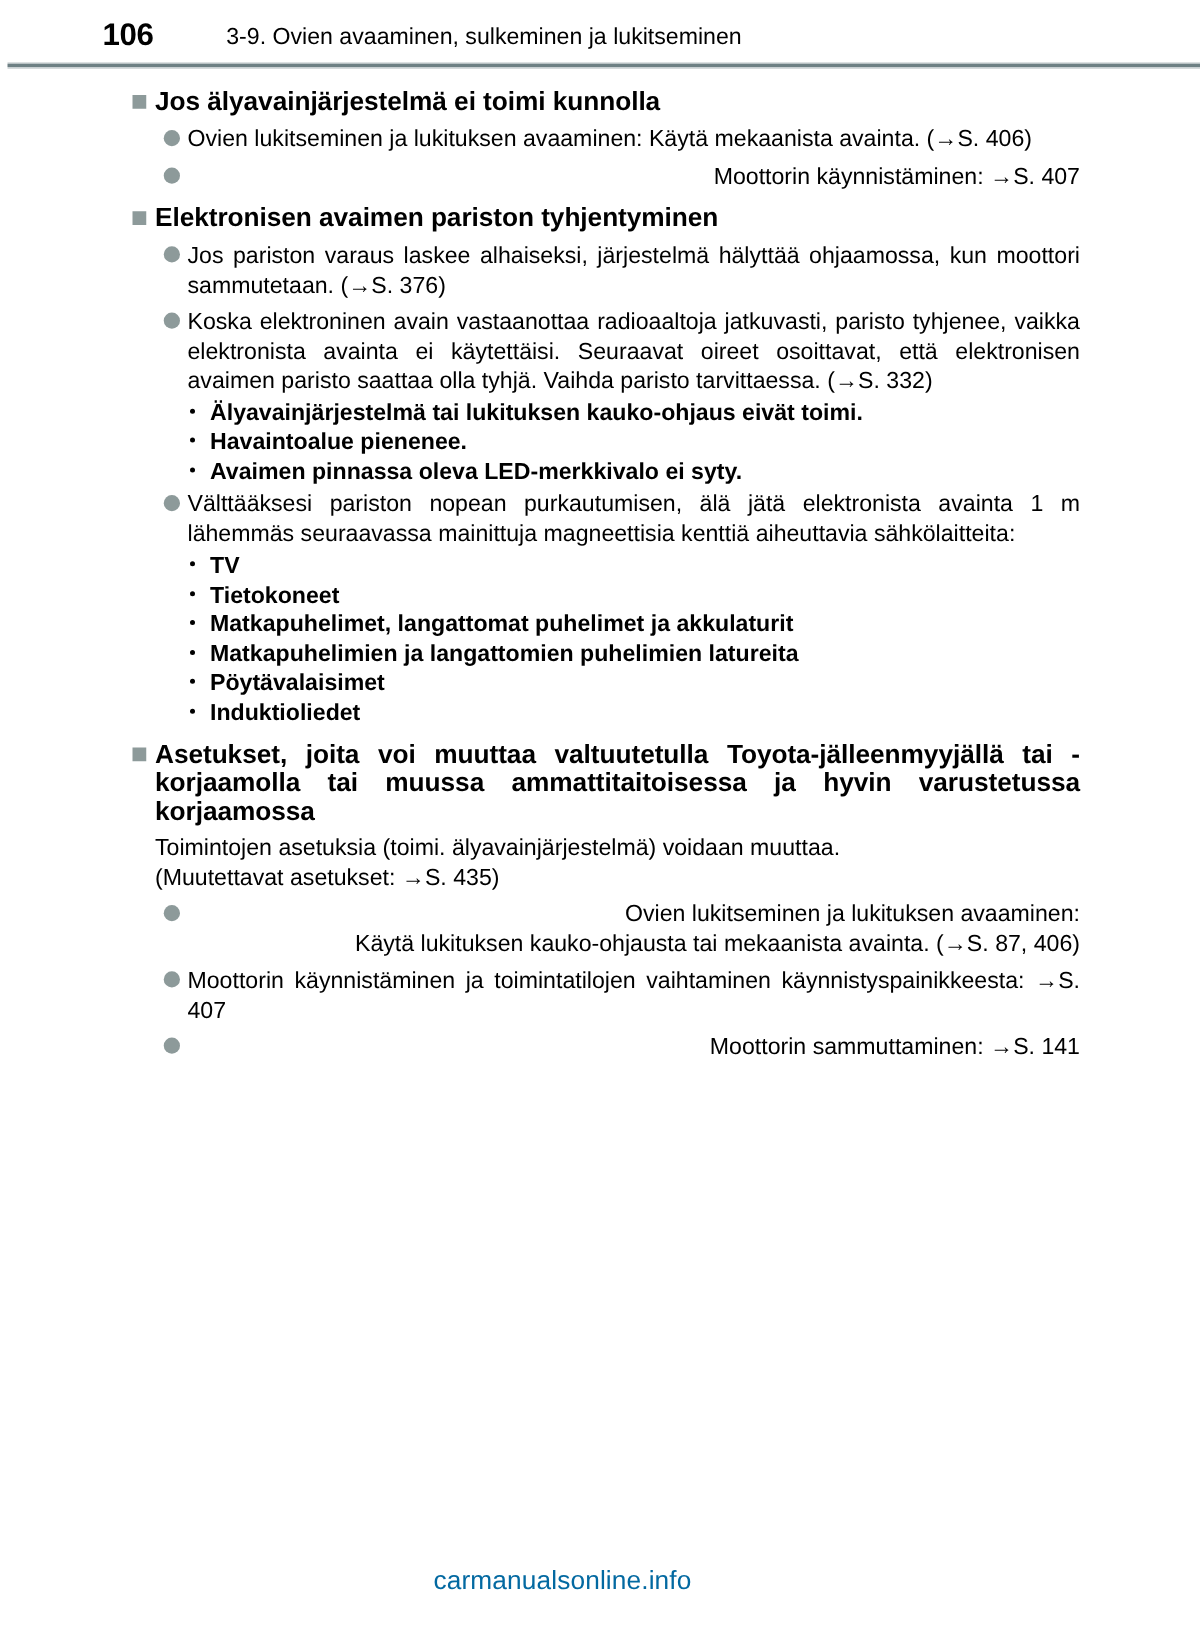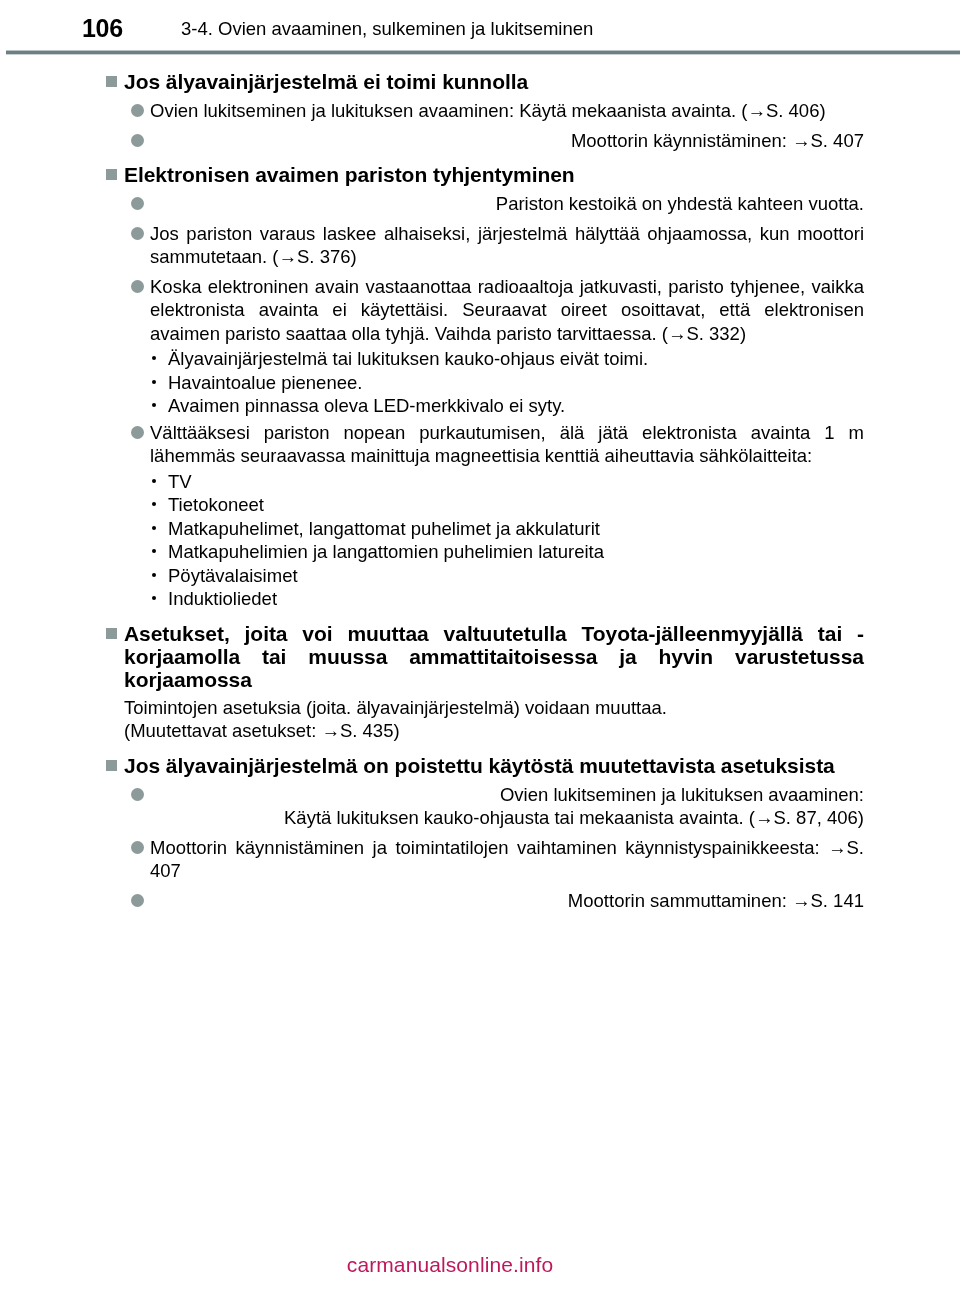--- a/index.html
+++ b/index.html
@@ -119,20 +119,21 @@
     font-size: 18.5px;
     line-height: 23.5px;
     text-align: left;
   }
 
   
   .dotlist {
     list-style: none;
     margin: 2px 0 0 46px;
     padding: 0;
+    font-weight: bold;
   }
   .dotlist li {
     position: relative;
     padding-left: 18px;
     font-size: 18.5px;
     line-height: 23.5px;
     text-align: left;
   }
   .dotlist li .dot {
     position: absolute;
@@ -150,30 +151,30 @@
   
   .watermark {
     position: absolute;
     left: 0;
     top: 1253px;
     width: 960px;
     text-align: center;
     padding-right: 60px;
     box-sizing: border-box;
     font-size: 21px;
-    color: #be185d;
+    color: #0369a1;
     letter-spacing: 0.1px;
   }
 </style>
 </head>
 <body>
 
 <div class="page-header">
   <div class="page-number">106</div>
-  <div class="header-title">3-4. Ovien avaaminen, sulkeminen ja lukitseminen</div>
+  <div class="header-title">3-9. Ovien avaaminen, sulkeminen ja lukitseminen</div>
   <div class="header-rule"></div>
 </div>
 
 <div class="content">
 
   <div class="sec">
     <span class="sq-bullet"></span>
     <div class="sec-head nowrap">Jos älyavainjärjestelmä ei toimi kunnolla</div>
   </div>
 
@@ -185,24 +186,20 @@
   <div class="ritem">
     <span class="rd-bullet"></span>
     <p class="noj">Moottorin käynnistäminen: →S. 407</p>
   </div>
 
   <div class="sec gap-after-sec">
     <span class="sq-bullet"></span>
     <div class="sec-head nowrap">Elektronisen avaimen pariston tyhjentyminen</div>
   </div>
 
-  <div class="ritem">
-    <span class="rd-bullet"></span>
-    <p class="noj">Pariston kestoikä on yhdestä kahteen vuotta.</p>
-  </div>
 
   <div class="ritem">
     <span class="rd-bullet"></span>
     <p>Jos pariston varaus laskee alhaiseksi, järjestelmä hälyttää ohjaamossa, kun moottori sammutetaan. (→S. 376)</p>
   </div>
 
   <div class="ritem">
     <span class="rd-bullet"></span>
     <p>Koska elektroninen avain vastaanottaa radioaaltoja jatkuvasti, paristo tyhjenee, vaikka elektronista avainta ei käytettäisi. Seuraavat oireet osoittavat, että elektronisen avaimen paristo saattaa olla tyhjä. Vaihda paristo tarvittaessa. (→S. 332)</p>
   </div>
@@ -225,27 +222,23 @@
     <li><span class="dot"></span><span>Matkapuhelimien ja langattomien puhelimien latureita</span></li>
     <li><span class="dot"></span><span>Pöytävalaisimet</span></li>
     <li><span class="dot"></span><span>Induktioliedet</span></li>
   </ul>
 
   <div class="sec gap-after-sec">
     <span class="sq-bullet"></span>
     <div class="sec-head">Asetukset, joita voi muuttaa valtuutetulla Toyota-jälleenmyyjällä tai -korjaamolla tai muussa ammattitaitoisessa ja hyvin varustetussa korjaamossa</div>
   </div>
 
-  <div class="body-para">Toimintojen asetuksia (joita. älyavainjärjestelmä) voidaan muuttaa.</div>
+  <div class="body-para">Toimintojen asetuksia (toimi. älyavainjärjestelmä) voidaan muuttaa.</div>
   <div class="body-para" style="margin-top:0">(Muutettavat asetukset: →S. 435)</div>
 
-  <div class="sec gap-after-sec">
-    <span class="sq-bullet"></span>
-    <div class="sec-head nowrap">Jos älyavainjärjestelmä on poistettu käytöstä muutettavista asetuksista</div>
-  </div>
 
   <div class="ritem">
     <span class="rd-bullet"></span>
     <p class="noj" style="white-space:pre-line">Ovien lukitseminen ja lukituksen avaaminen:
 Käytä lukituksen kauko-ohjausta tai mekaanista avainta. (→S. 87, 406)</p>
   </div>
 
   <div class="ritem">
     <span class="rd-bullet"></span>
     <p>Moottorin käynnistäminen ja toimintatilojen vaihtaminen käynnistyspainikkeesta: →S. 407</p>

